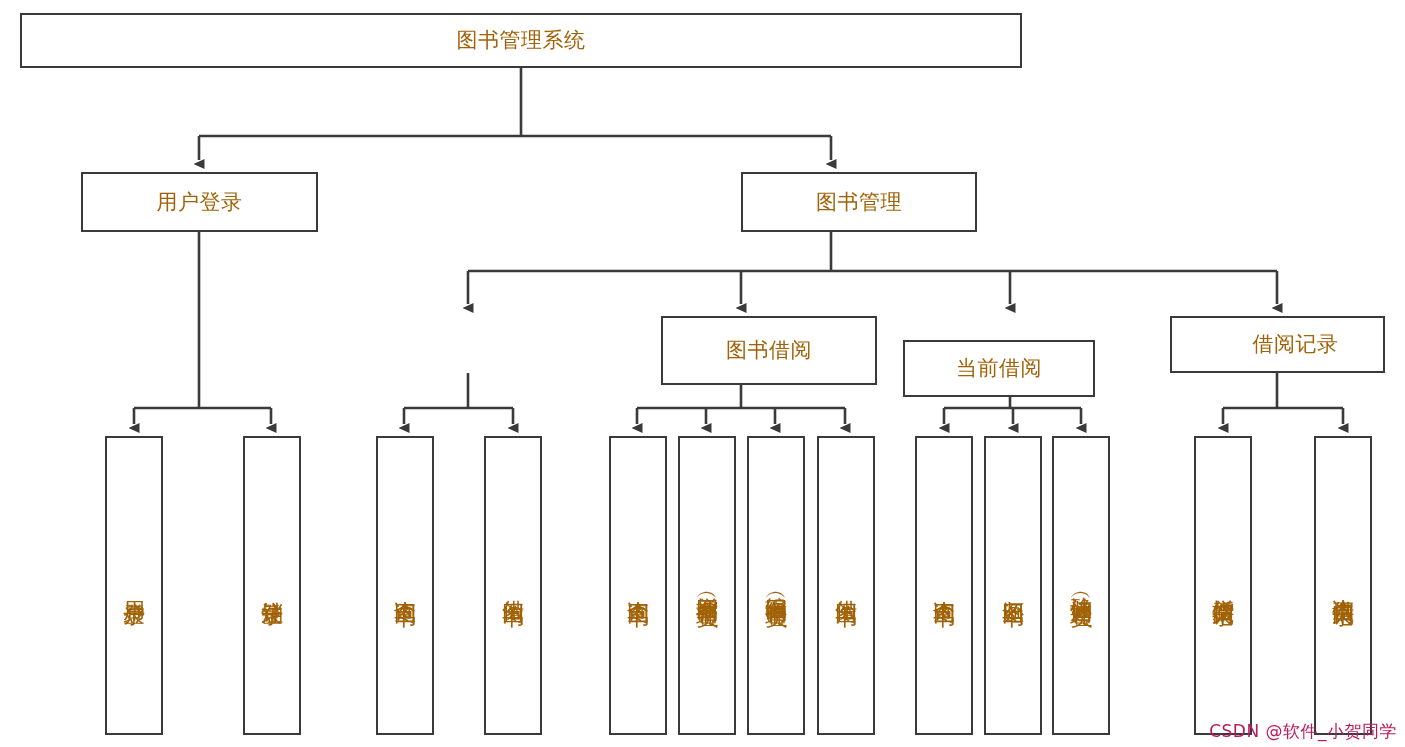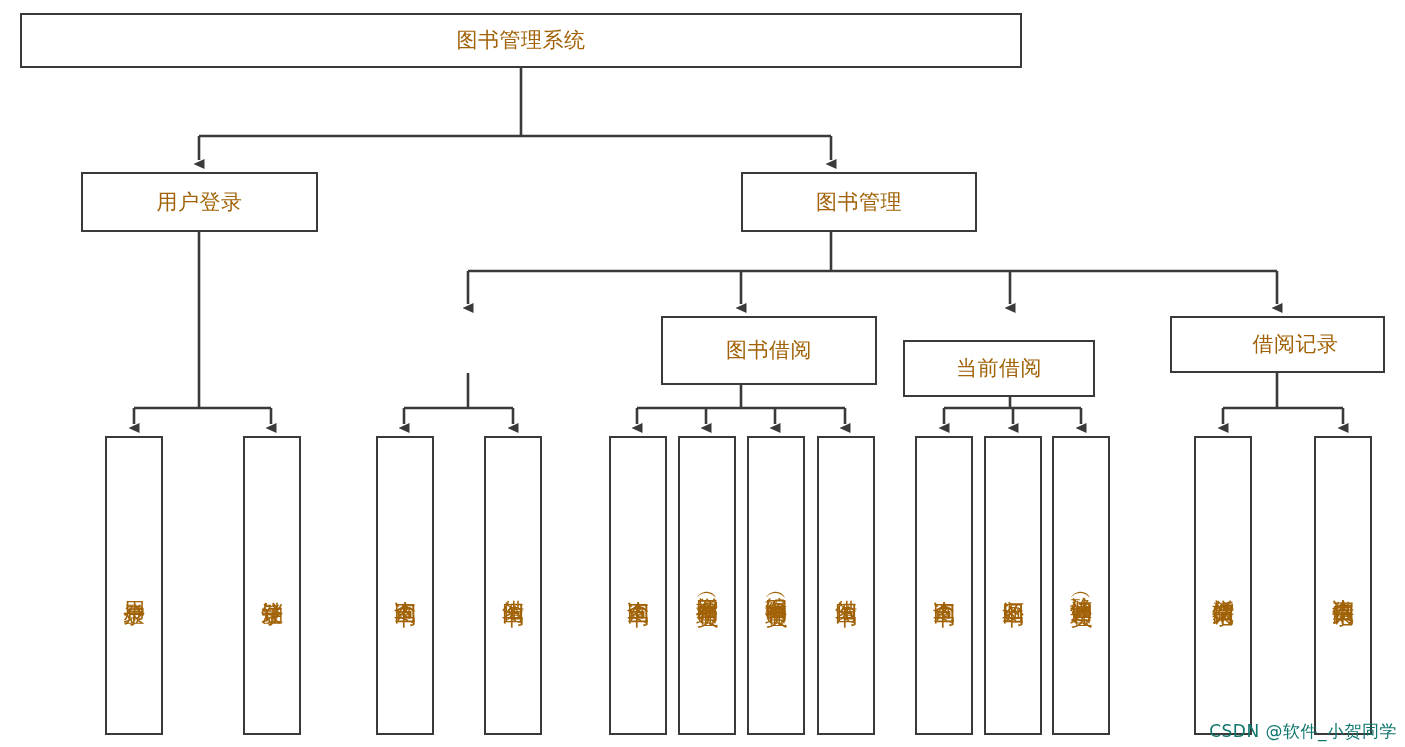--- a/index.html
+++ b/index.html
@@ -54,21 +54,21 @@
     line-height: 1.12;
     letter-spacing: 1.5px;
     white-space: normal;
     max-height: 100%;
   }
   .watermark {
     position: absolute;
     right: 8px;
     bottom: 4px;
     font-size: 17px;
-    color: #0f766e;
+    color: #be185d;
     letter-spacing: 0.5px;
     white-space: nowrap;
   }
 </style>
 </head>
 <body>
 
 <div id="canvas">
 
   <svg class="links" viewBox="0 0 1405 747">

